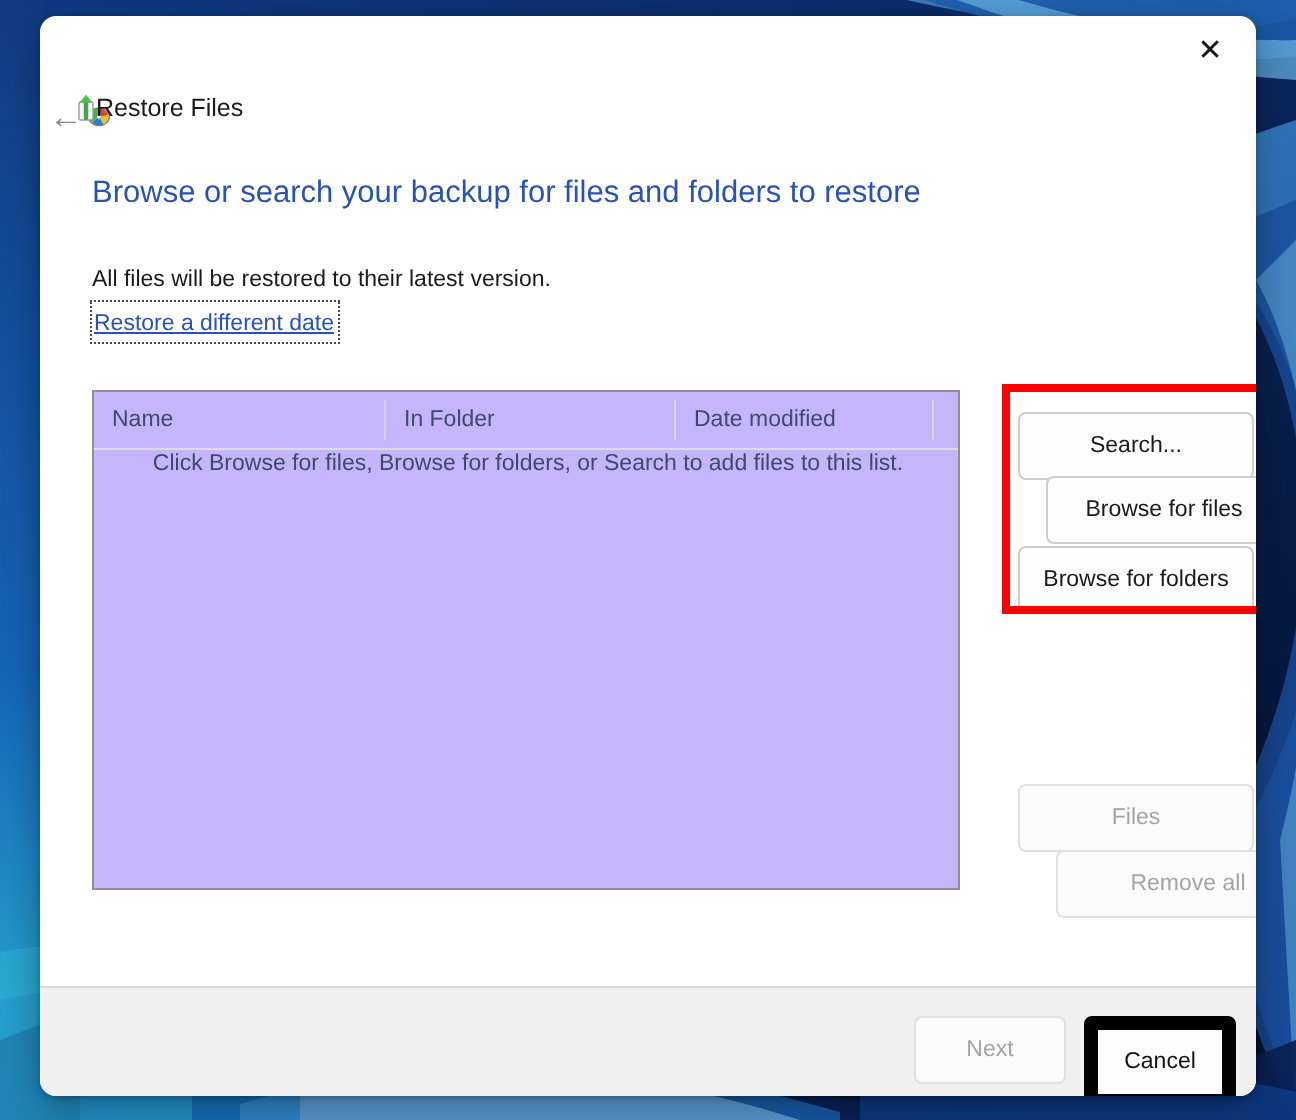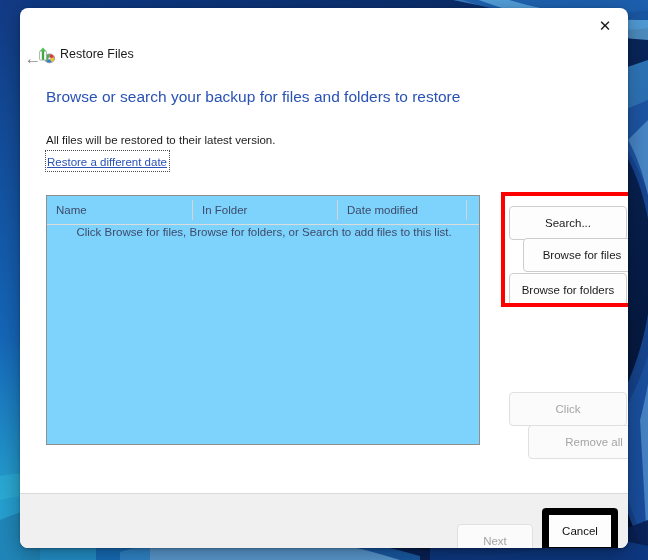--- a/index.html
+++ b/index.html
@@ -67,21 +67,21 @@
     cursor: pointer;
     line-height: 1;
   }
   #app-icon {
     position: absolute;
     left: 18px; top: 4px;
     width: 18px; height: 18px;
   }
   #app-title {
     position: absolute;
-    left: 40px; top: 3px;
+    left: 28px; top: 3px;
     font-size: 12.5px;
     color: #1b1b1b;
     line-height: 19px;
     white-space: nowrap;
   }
 
   
   #heading {
     position: absolute;
     left: 26px; top: 80px;
@@ -111,21 +111,21 @@
     text-decoration: underline;
     cursor: pointer;
     white-space: nowrap;
   }
 
   
   #listbox {
     position: absolute;
     left: 26px; top: 187px;
     width: 434px; height: 250px;
-    background: #7dd3fc;
+    background: #c4b5fd;
     border: 1px solid #8f8f8f;
     box-sizing: border-box;
     overflow: hidden;
   }
   #list-header {
     position: relative;
     height: 29px;
     width: 100%;
     border-bottom: 1px solid #dcdcdc;
     box-sizing: border-box;
@@ -207,21 +207,21 @@
 
   
   #footer {
     position: absolute;
     left: 0; bottom: 0;
     width: 608px; height: 55px;
     background: #f0f0f0;
     border-top: 1px solid #dadada;
     box-sizing: border-box;
   }
-  #btn-next   { left: 437px; top: 14px; width: 76px; height: 26px; position:absolute;margin-top:16px; }
+  #btn-next   { left: 437px; top: 14px; width: 76px; height: 26px; position:absolute; }
   #btn-cancel { left: 522px; top: 14px; width: 76px; height: 26px; position:absolute; }
 </style>
 </head>
 <body>
 
 <div id="desktop">
   <svg class="wall-svg" viewBox="0 0 648 560" preserveAspectRatio="none">
     <defs>
       <linearGradient id="bg1" x1="0" y1="0" x2="1" y2="1">
         <stop offset="0%" stop-color="#0e3b87"></stop>
@@ -319,21 +319,21 @@
 
     <div id="empty-msg">Click Browse for files, Browse for folders, or Search to add files to this list.</div>
   </div>
 
   <button class="btn" id="btn-search">Search...</button>
   <button class="btn" id="btn-browse-files">Browse for files</button>
   <button class="btn" id="btn-browse-folders">Browse for folders</button>
 
   <div id="highlight-box"></div>
 
-  <button class="btn disabled" id="btn-remove">Click</button>
+  <button class="btn disabled" id="btn-remove">Files</button>
   <button class="btn disabled" id="btn-remove-all">Remove all</button>
 
   <div id="footer">
     <button class="btn disabled" id="btn-next">Next</button>
     <button class="btn primary-outline" id="btn-cancel">Cancel</button>
   </div>
 
 </div>
 
 </body></html>

